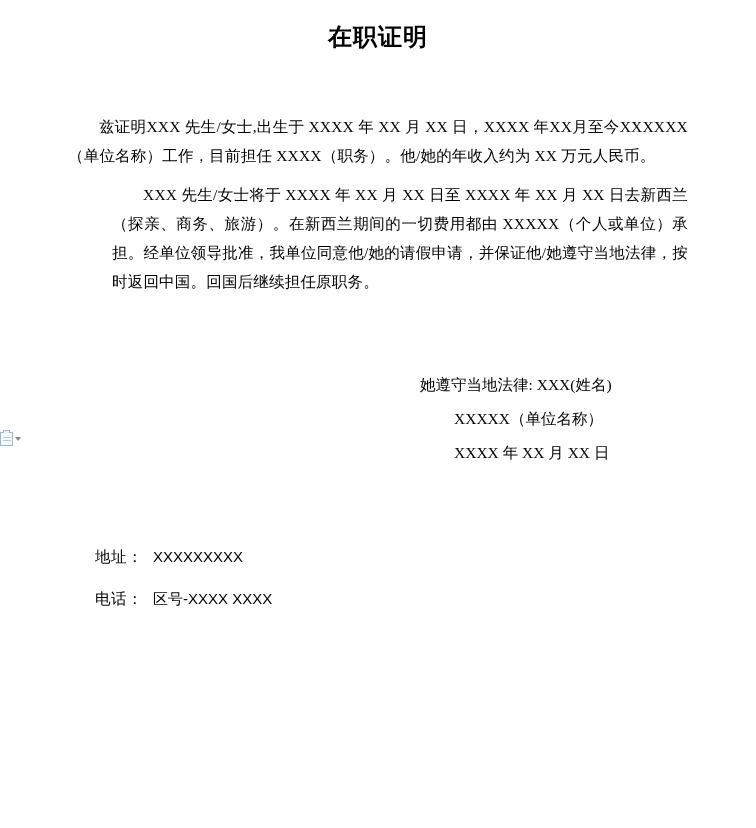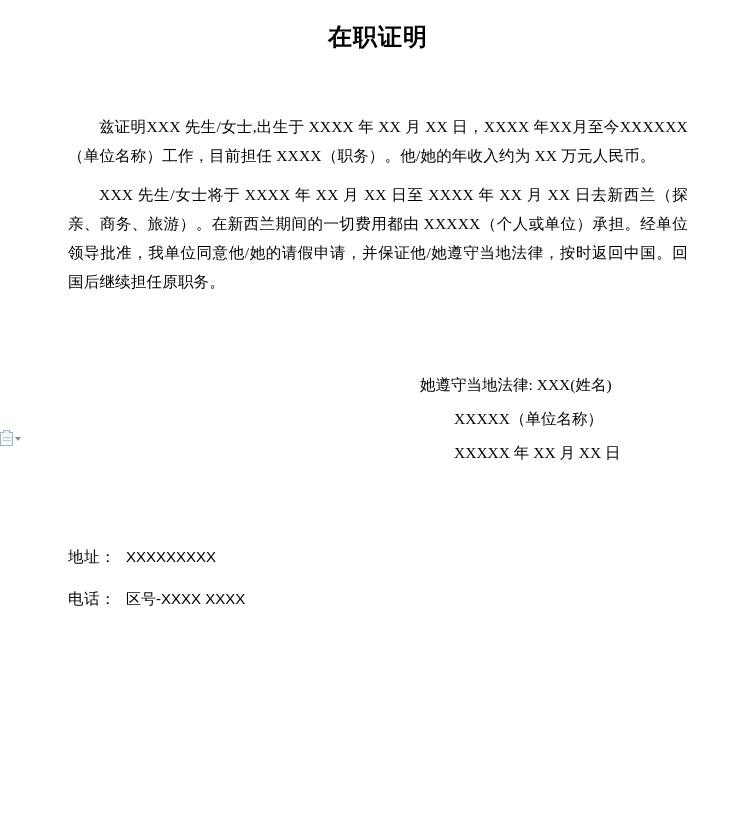--- a/index.html
+++ b/index.html
@@ -39,20 +39,21 @@
     margin: 0 0 0 0;
     font-size: 15.5px;
     line-height: 29px;
     text-align: justify;
     text-justify: inter-ideograph;
     text-indent: 2em;
     letter-spacing: 0.2px;
   }
   p.para + p.para {
     margin-top: 10px;
+    margin-left: 44px;
   }
   .sign-block {
     margin-top: 72px;
     padding-left: 352px;
   }
   .sign-line {
     font-size: 15.5px;
     line-height: 34px;
     white-space: nowrap;
   }
@@ -61,20 +62,21 @@
   .contact-block {
     position: absolute;
     left: 68px;
     bottom: 10px;
     width: 620px;
   }
   .contact-line {
     font-size: 15.5px;
     line-height: 42px;
     white-space: nowrap;
+    margin-left: 27px;
   }
   .contact-line .label {
     letter-spacing: 0.5px;
   }
   .contact-line .value {
     margin-left: 10px;
     font-family: "Liberation Sans", "DejaVu Sans", sans-serif;
     font-size: 15px;
   }
   
@@ -133,21 +135,21 @@
   <h1 class="doc-title">在职证明</h1>
 
   <div class="body-block">
     <p class="para">兹证明XXX 先生/女士,出生于 XXXX 年 XX 月 XX 日，XXXX 年XX月至今XXXXXX（单位名称）工作，目前担任 XXXX（职务）。他/她的年收入约为 XX 万元人民币。</p>
     <p class="para">XXX 先生/女士将于 XXXX 年 XX 月 XX 日至 XXXX 年 XX 月 XX 日去新西兰（探亲、商务、旅游）。在新西兰期间的一切费用都由 XXXXX（个人或单位）承担。经单位领导批准，我单位同意他/她的请假申请，并保证他/她遵守当地法律，按时返回中国。回国后继续担任原职务。</p>
   </div>
 
   <div class="sign-block">
     <div class="sign-line">她遵守当地法律: XXX(姓名)</div>
     <div class="sign-line indent-1">XXXXX（单位名称）</div>
-    <div class="sign-line indent-2">XXXXX 年 XX 月 XX 日</div>
+    <div class="sign-line indent-2">XXXX 年 XX 月 XX 日</div>
   </div>
 
   <div class="contact-block">
     <div class="contact-line">
       <span class="label">地址：</span><span class="value">XXXXXXXXX</span>
     </div>
     <div class="contact-line">
       <span class="label">电话：</span><span class="value">区号-XXXX XXXX</span>
     </div>
   </div>

